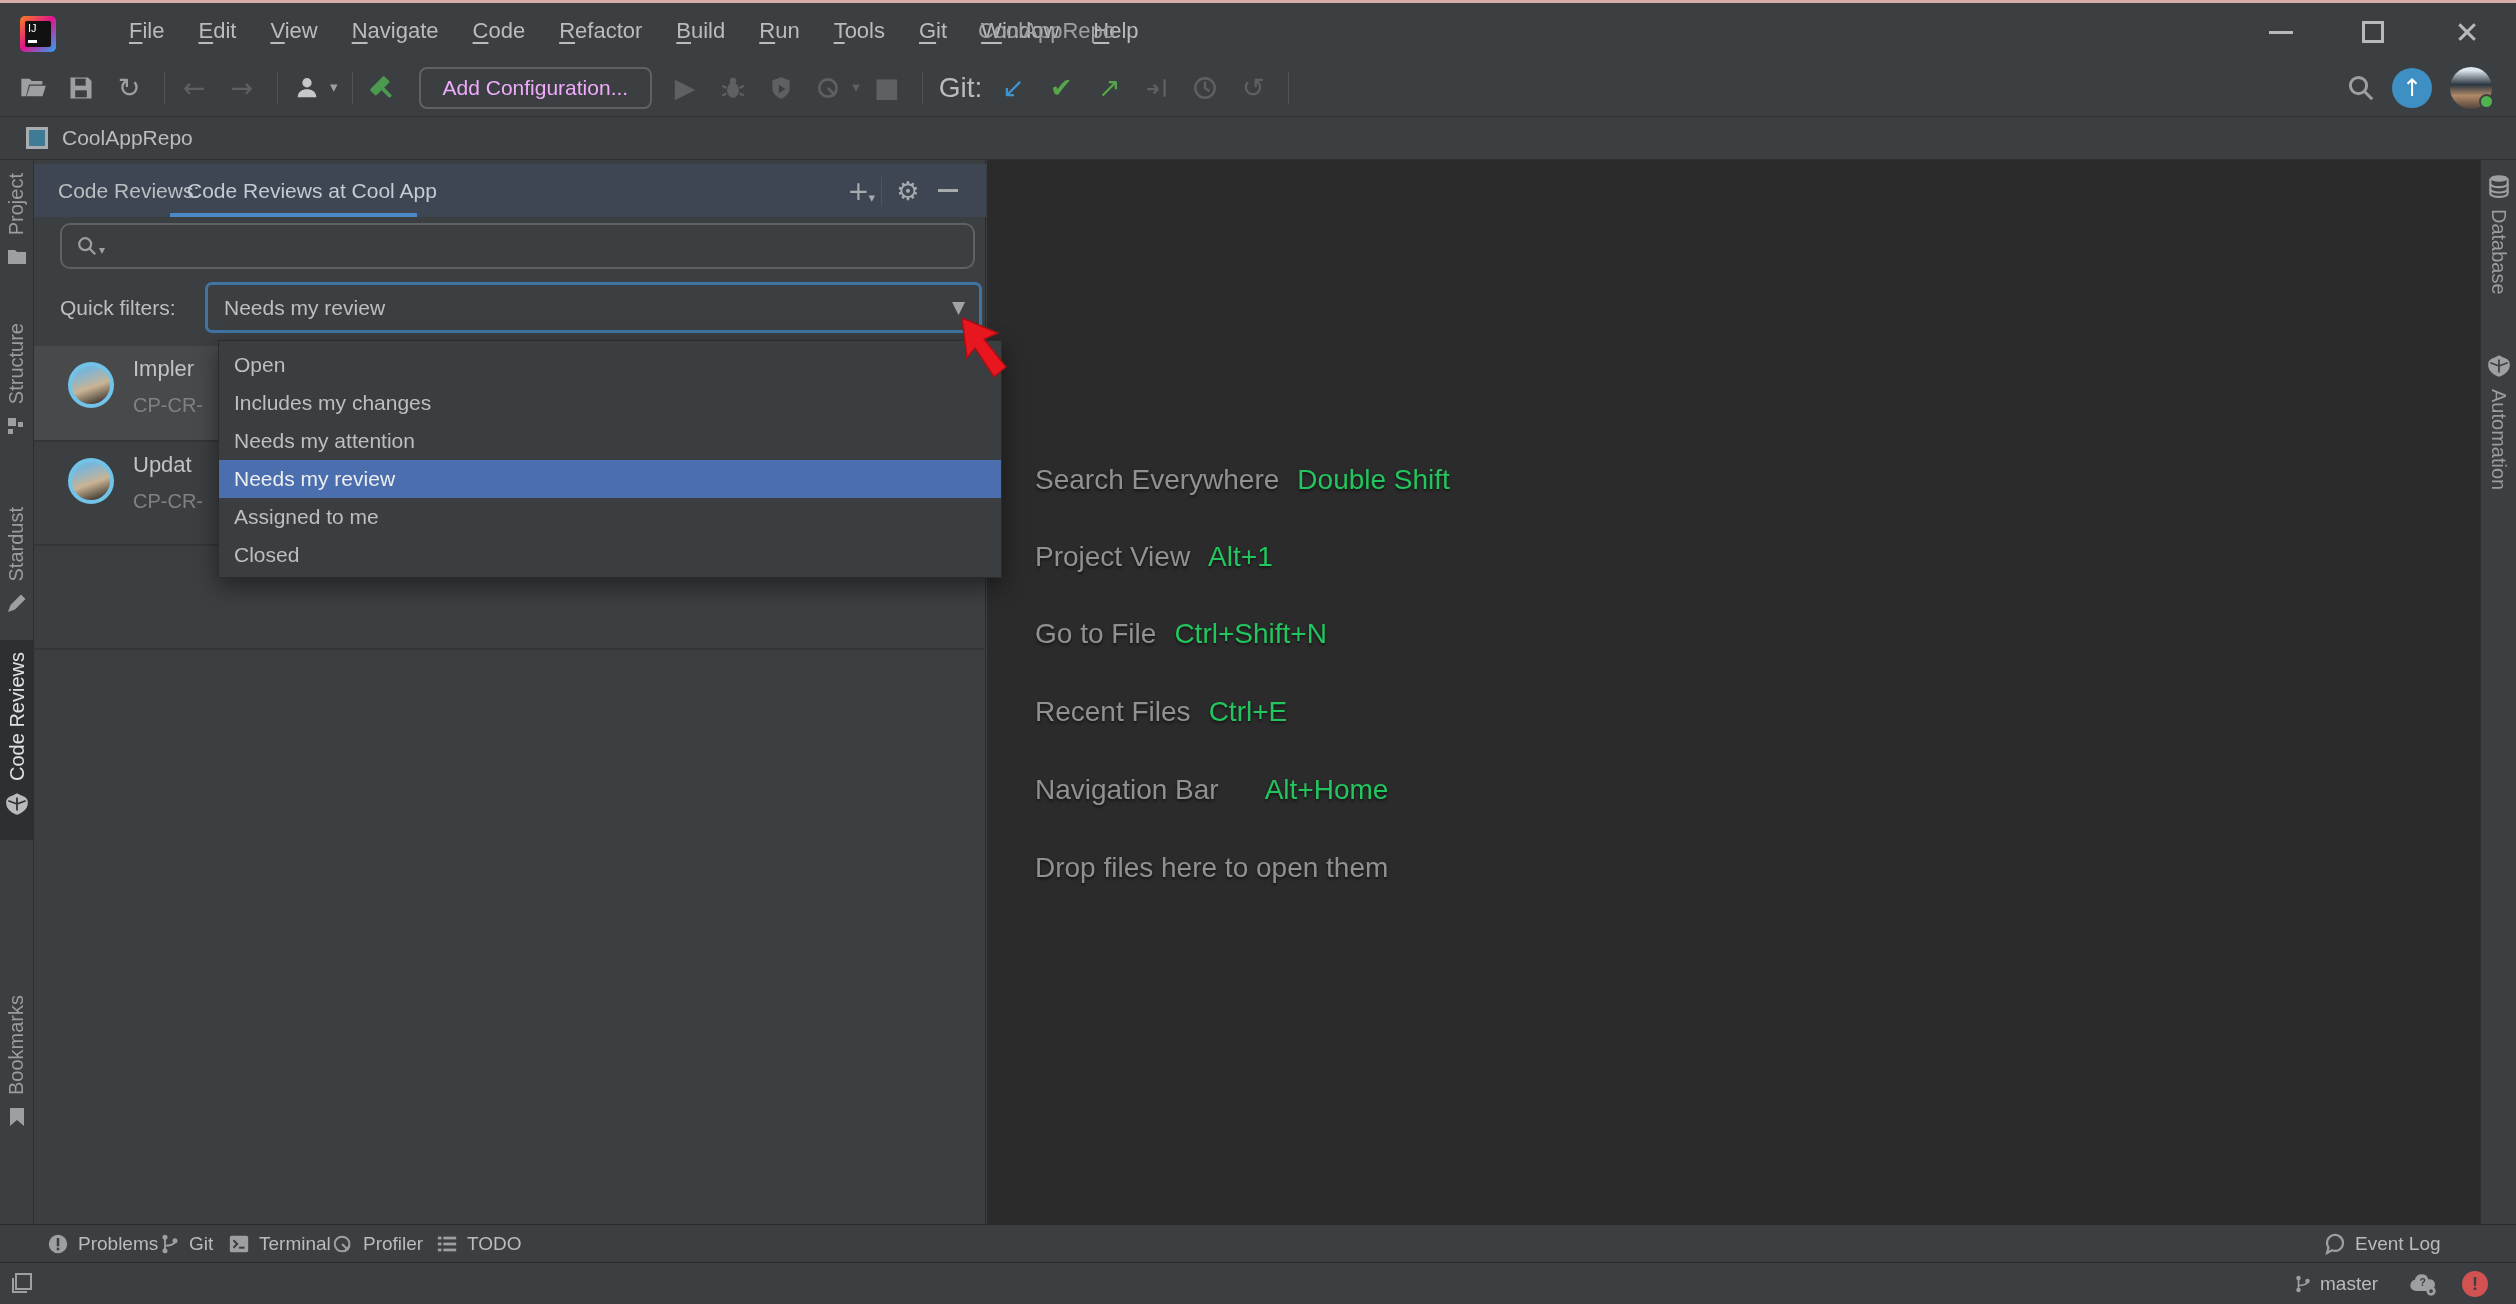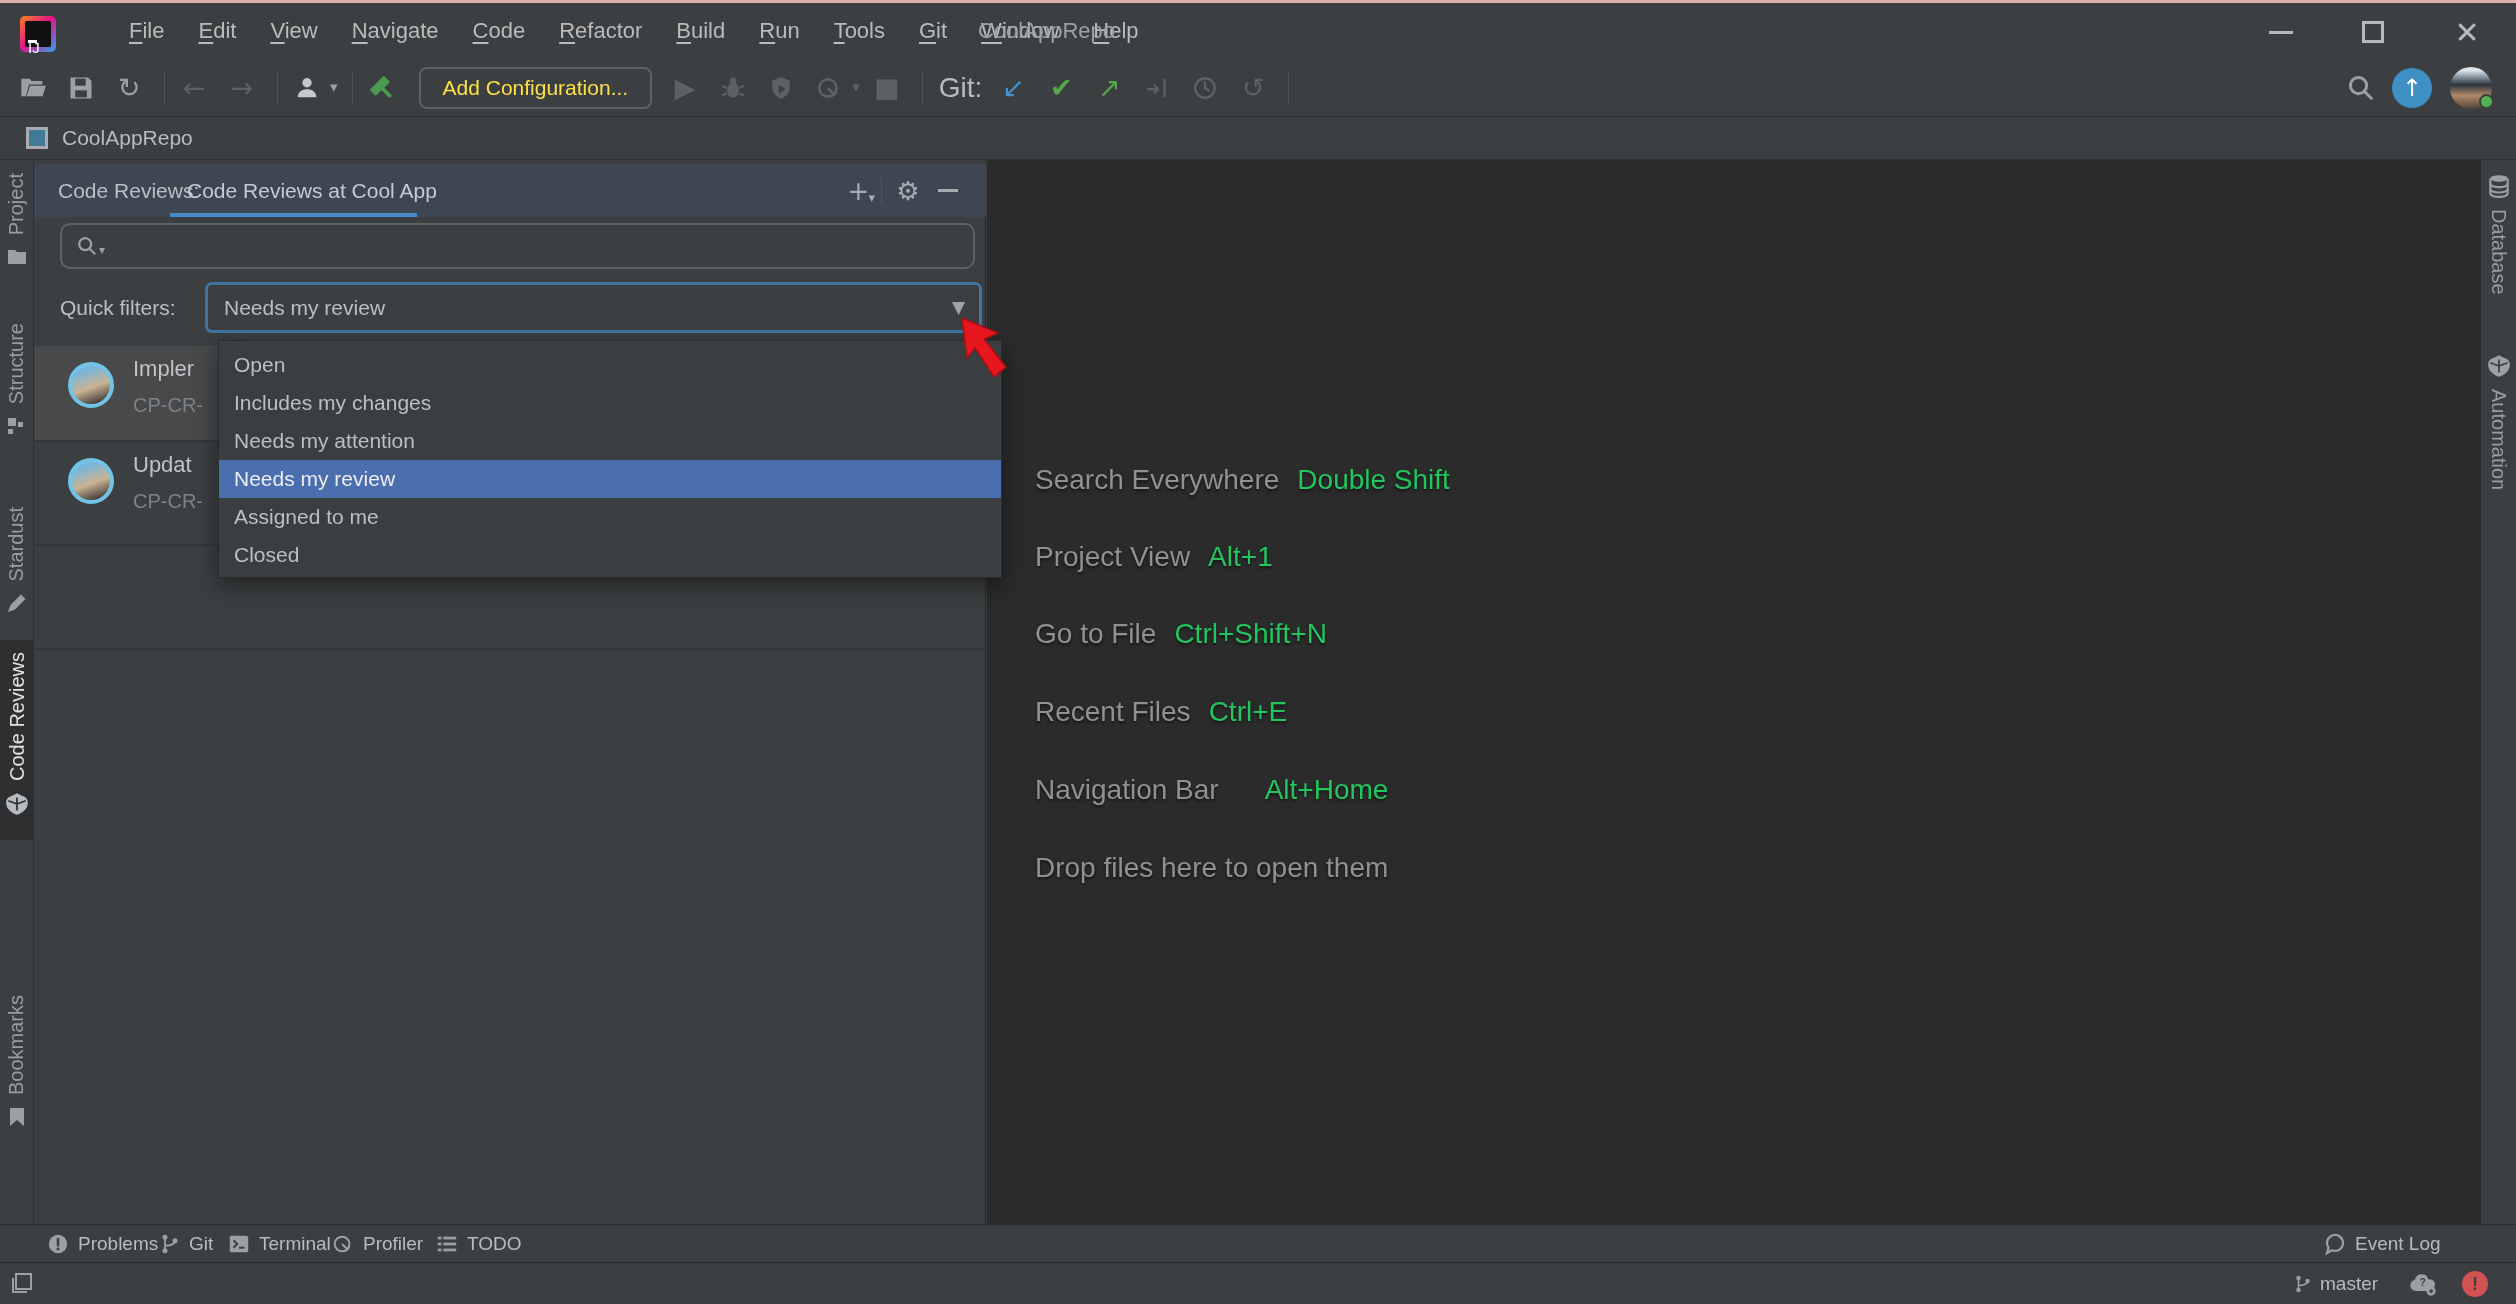--- a/index.html
+++ b/index.html
@@ -6,21 +6,21 @@
   *{box-sizing:border-box;font-family:"Liberation Sans",sans-serif;}
   .icon-glyph{font-family:"DejaVu Sans",sans-serif;line-height:1;}
   #screen{position:relative;width:2516px;height:1304px;background:#3c3f41;overflow:hidden;color:#bbbbbb;}
 
   
   #titlebar{position:absolute;left:0;top:0;width:2516px;height:59px;background:#3c3f41;
     border-top:3px solid #d6aeaa;display:flex;align-items:center;}
   #logo{position:absolute;left:20px;top:13px;width:36px;height:36px;border-radius:5px;
     background:linear-gradient(135deg,#fc801d 0%,#e1148c 48%,#29a5f5 100%);}
   #logo .inner{position:absolute;left:5px;top:5px;width:26px;height:26px;background:#111;border-radius:2px;}
-  #logo .ij{position:absolute;left:8px;top:23px;color:#fff;font-size:15px;font-weight:normal;}
+  #logo .ij{position:absolute;left:8px;top:6px;color:#fff;font-size:11px;font-weight:normal;}
   #logo .bar{position:absolute;left:8px;bottom:9px;width:9px;height:3px;background:#fff;}
   #menu{position:absolute;left:112px;top:0;height:56px;display:flex;align-items:center;}
   .mi{display:inline-block;padding:0 17px;font-size:22px;color:#bbbbbb;cursor:default;}
   .mi::first-letter{text-decoration:underline;text-underline-offset:4px;}
   #win-title{position:absolute;left:978px;top:0;height:56px;line-height:56px;font-size:22px;color:#9da1a4;}
   .winctl{position:absolute;top:12px;width:34px;height:34px;color:#b7babc;display:flex;align-items:center;justify-content:center;}
   #ctl-min{left:2264px;} #ctl-max{left:2356px;} #ctl-close{left:2450px;}
   #ctl-min .bar{width:24px;height:3px;background:#b7babc;}
   #ctl-max .box{width:22px;height:22px;border:3px solid #b7babc;}
   #ctl-close{font-size:30px;font-weight:400;}
@@ -28,21 +28,21 @@
   
   #toolbar{position:absolute;left:0;top:59px;width:2516px;height:58px;background:#3c3f41;
     border-bottom:1px solid #2d2f31;display:flex;align-items:center;padding:0 24px 0 16px;}
   .tb-icon{width:34px;height:34px;margin-right:14px;display:flex;align-items:center;justify-content:center;
     color:#9da0a2;font-size:27px;flex:0 0 auto;}
   .tb-icon.dim{color:#5d6163;}
   .tb-sep{width:1px;height:32px;background:#525557;margin:0 12px 0 4px;flex:0 0 auto;}
   .caret{font-size:15px;color:#9da0a2;margin-left:-8px;margin-right:10px;}
   .caret.dim{color:#5d6163;}
   #add-config{height:42px;padding:0 22px;border:2px solid #5e6264;border-radius:8px;background:transparent;
-    color:#fde047;font-size:21px;margin:0 16px 0 6px;flex:0 0 auto;}
+    color:#f0abfc;font-size:21px;margin:0 16px 0 6px;flex:0 0 auto;}
   #git-label{font-size:28px;color:#b9bbbd;margin:0 14px 0 4px;flex:0 0 auto;}
   .git-blue{color:#3e94d1;} .git-green{color:#57a64a;}
   #tb-spacer{flex:1 1 auto;}
   #update-circle{width:40px;height:40px;border-radius:50%;background:#3d8fc4;display:flex;align-items:center;
     justify-content:center;color:#fff;font-size:24px;margin-right:18px;flex:0 0 auto;}
   #tb-avatar{position:relative;width:42px;height:42px;border-radius:50%;flex:0 0 auto;
     background:linear-gradient(180deg,#dde5ed 8%,#2b3640 42%,#b08968 68%,#50423a 100%);}
   #tb-avatar .dot{position:absolute;right:-2px;bottom:0;width:15px;height:15px;border-radius:50%;
     background:#4fb34f;border:2px solid #3c3f41;}
 

